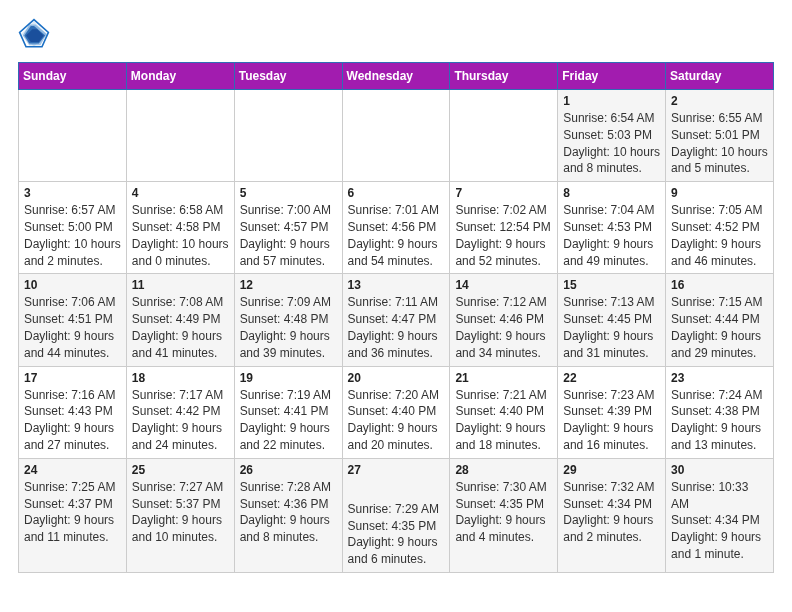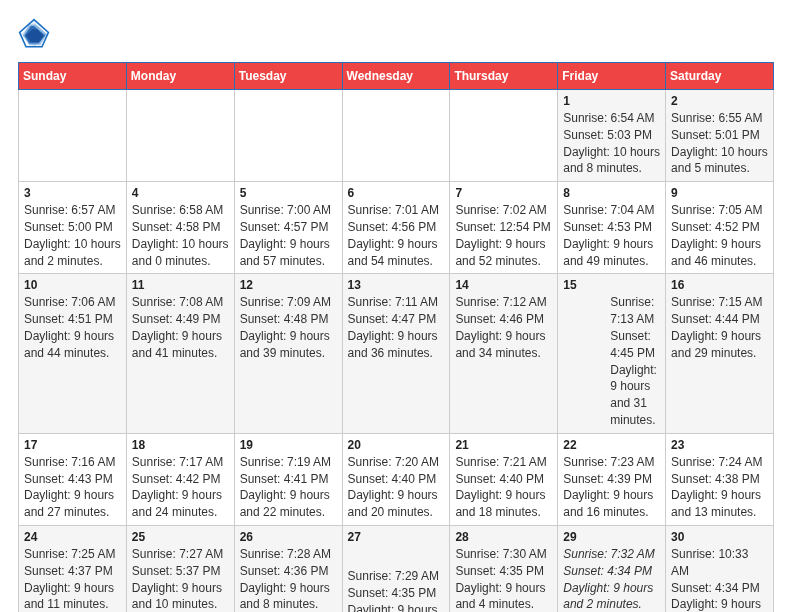--- a/index.html
+++ b/index.html
@@ -57,21 +57,21 @@
       font-size: 15px;
       color: #444;
       margin-top: 2px;
     }
     .calendar {
       width: 100%;
       border-collapse: collapse;
       table-layout: fixed;
     }
     .calendar th {
-      background-color: #ef4444;
+      background-color: #a21caf;
       color: #fff;
       font-size: 12px;
       font-weight: bold;
       padding: 6px 4px;
       text-align: left;
       border: 1px solid #2f6db5;
     }
     .calendar td {
       vertical-align: top;
       border: 1px solid #ccc;
@@ -243,21 +243,21 @@
           </td>
           <td>
             <span class="day-num">14</span>
             <div class="day-info" style="white-space: pre-line;">Sunrise: 7:12 AM
 Sunset: 4:46 PM
 Daylight: 9 hours
 and 34 minutes.</div>
           </td>
           <td>
             <span class="day-num">15</span>
-            <div class="day-info" style="white-space: pre-line; margin-left: 47px;">Sunrise: 7:13 AM
+            <div class="day-info" style="white-space: pre-line;">Sunrise: 7:13 AM
 Sunset: 4:45 PM
 Daylight: 9 hours
 and 31 minutes.</div>
           </td>
           <td>
             <span class="day-num">16</span>
             <div class="day-info" style="white-space: pre-line;">Sunrise: 7:15 AM
 Sunset: 4:44 PM
 Daylight: 9 hours
 and 29 minutes.</div>
@@ -345,21 +345,21 @@
           </td>
           <td>
             <span class="day-num">28</span>
             <div class="day-info" style="white-space: pre-line;">Sunrise: 7:30 AM
 Sunset: 4:35 PM
 Daylight: 9 hours
 and 4 minutes.</div>
           </td>
           <td>
             <span class="day-num">29</span>
-            <div class="day-info" style="white-space: pre-line; font-style: italic;">Sunrise: 7:32 AM
+            <div class="day-info" style="white-space: pre-line;">Sunrise: 7:32 AM
 Sunset: 4:34 PM
 Daylight: 9 hours
 and 2 minutes.</div>
           </td>
           <td>
             <span class="day-num">30</span>
             <div class="day-info" style="white-space: pre-line;">Sunrise: 10:33 AM
 Sunset: 4:34 PM
 Daylight: 9 hours
 and 1 minute.</div>

